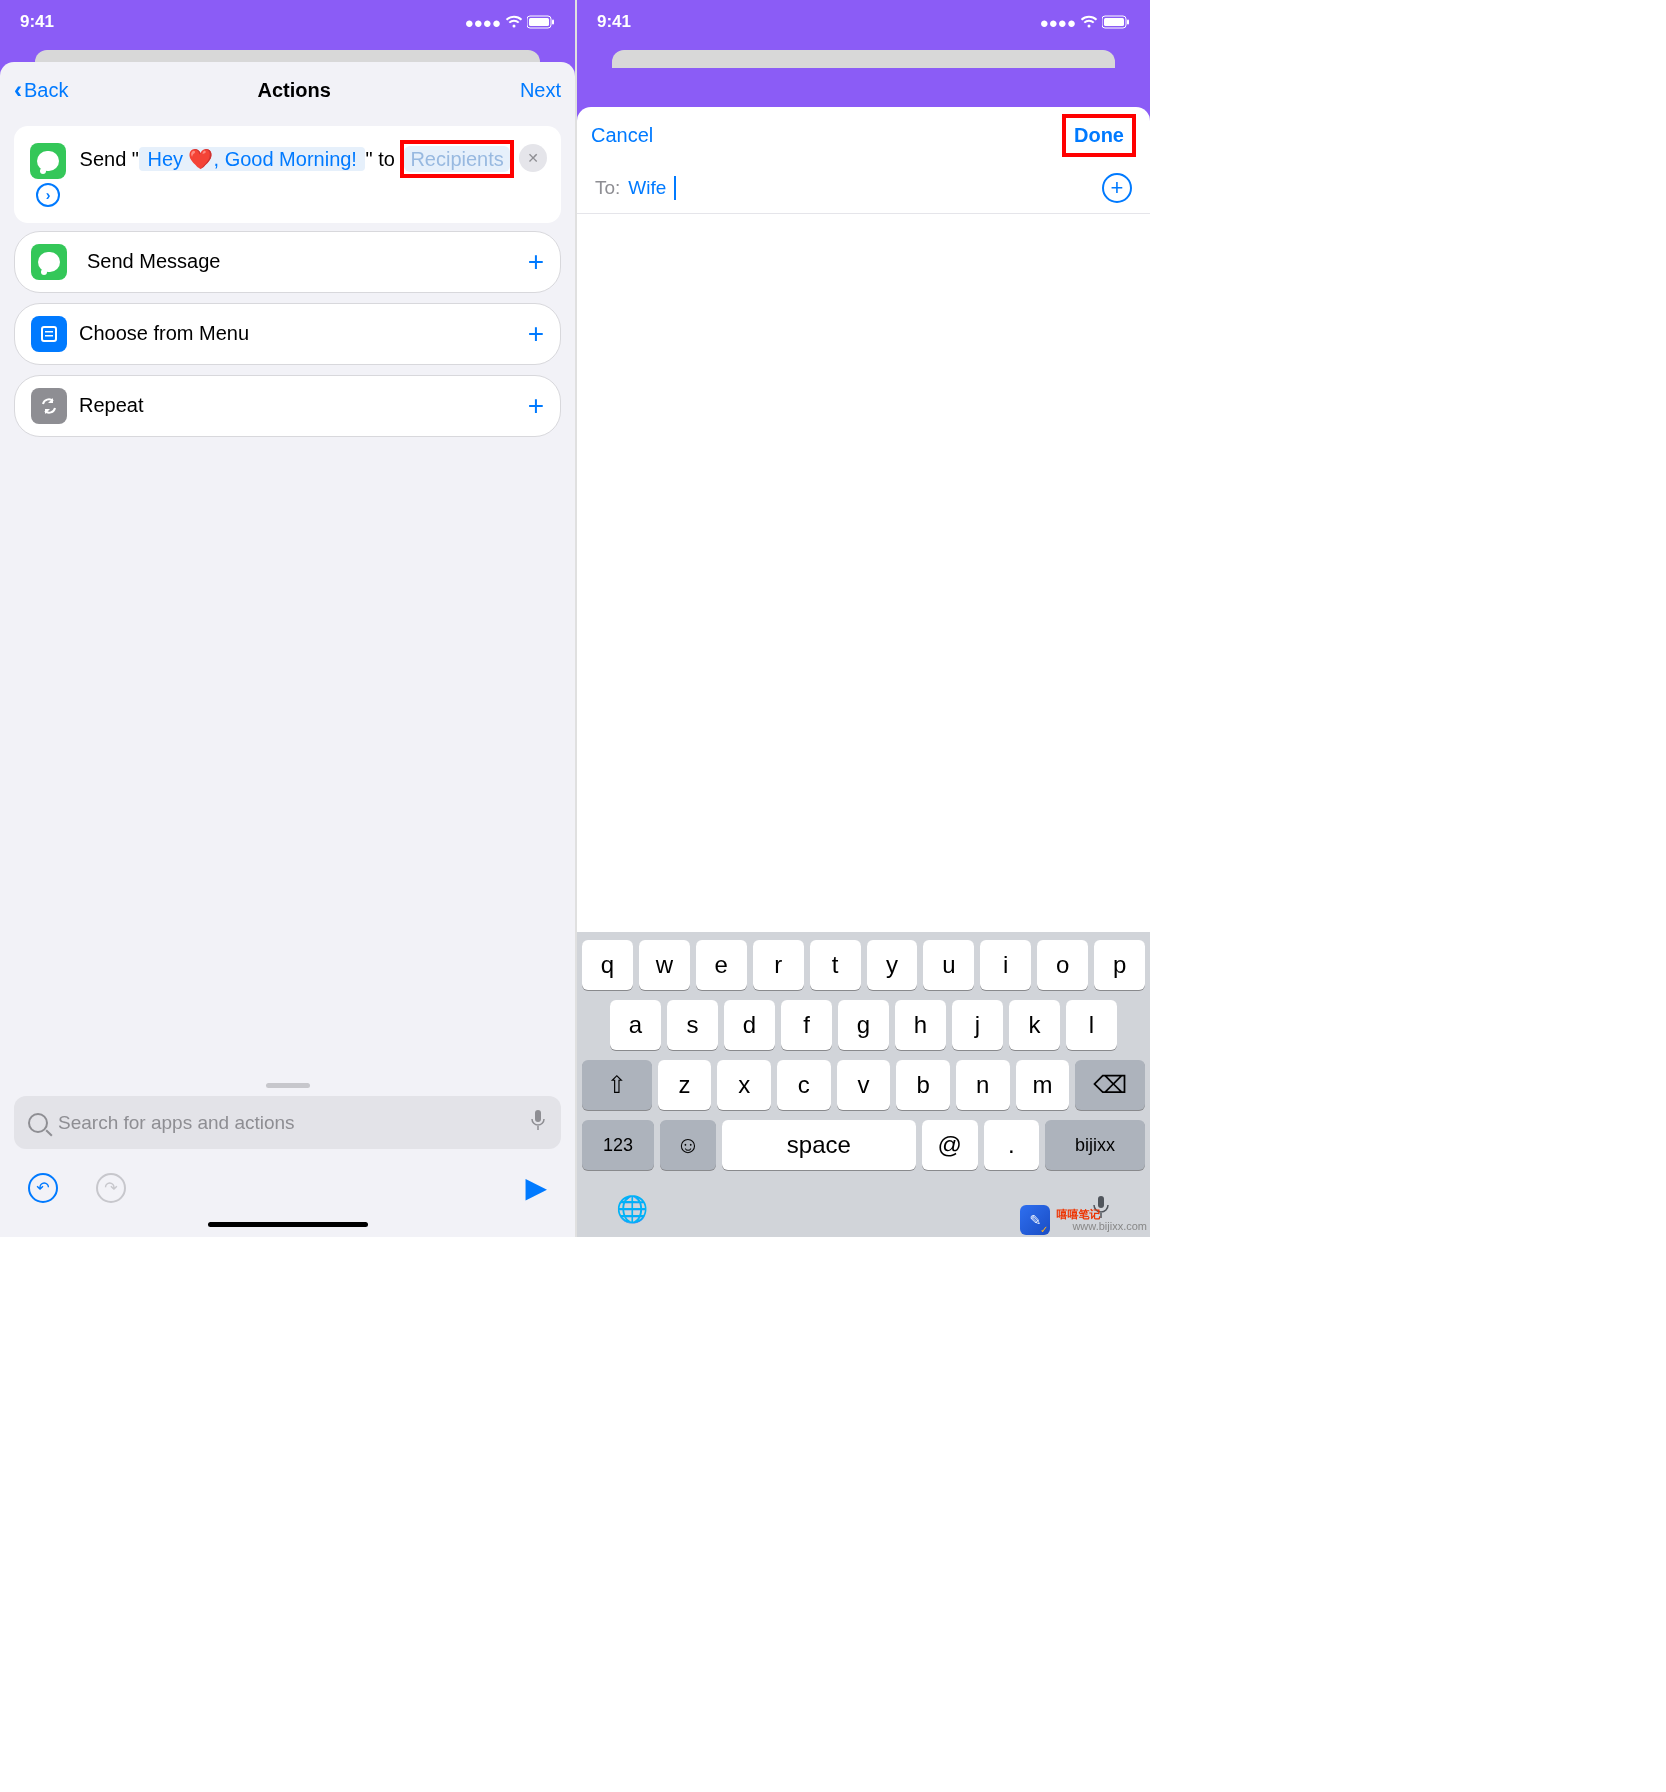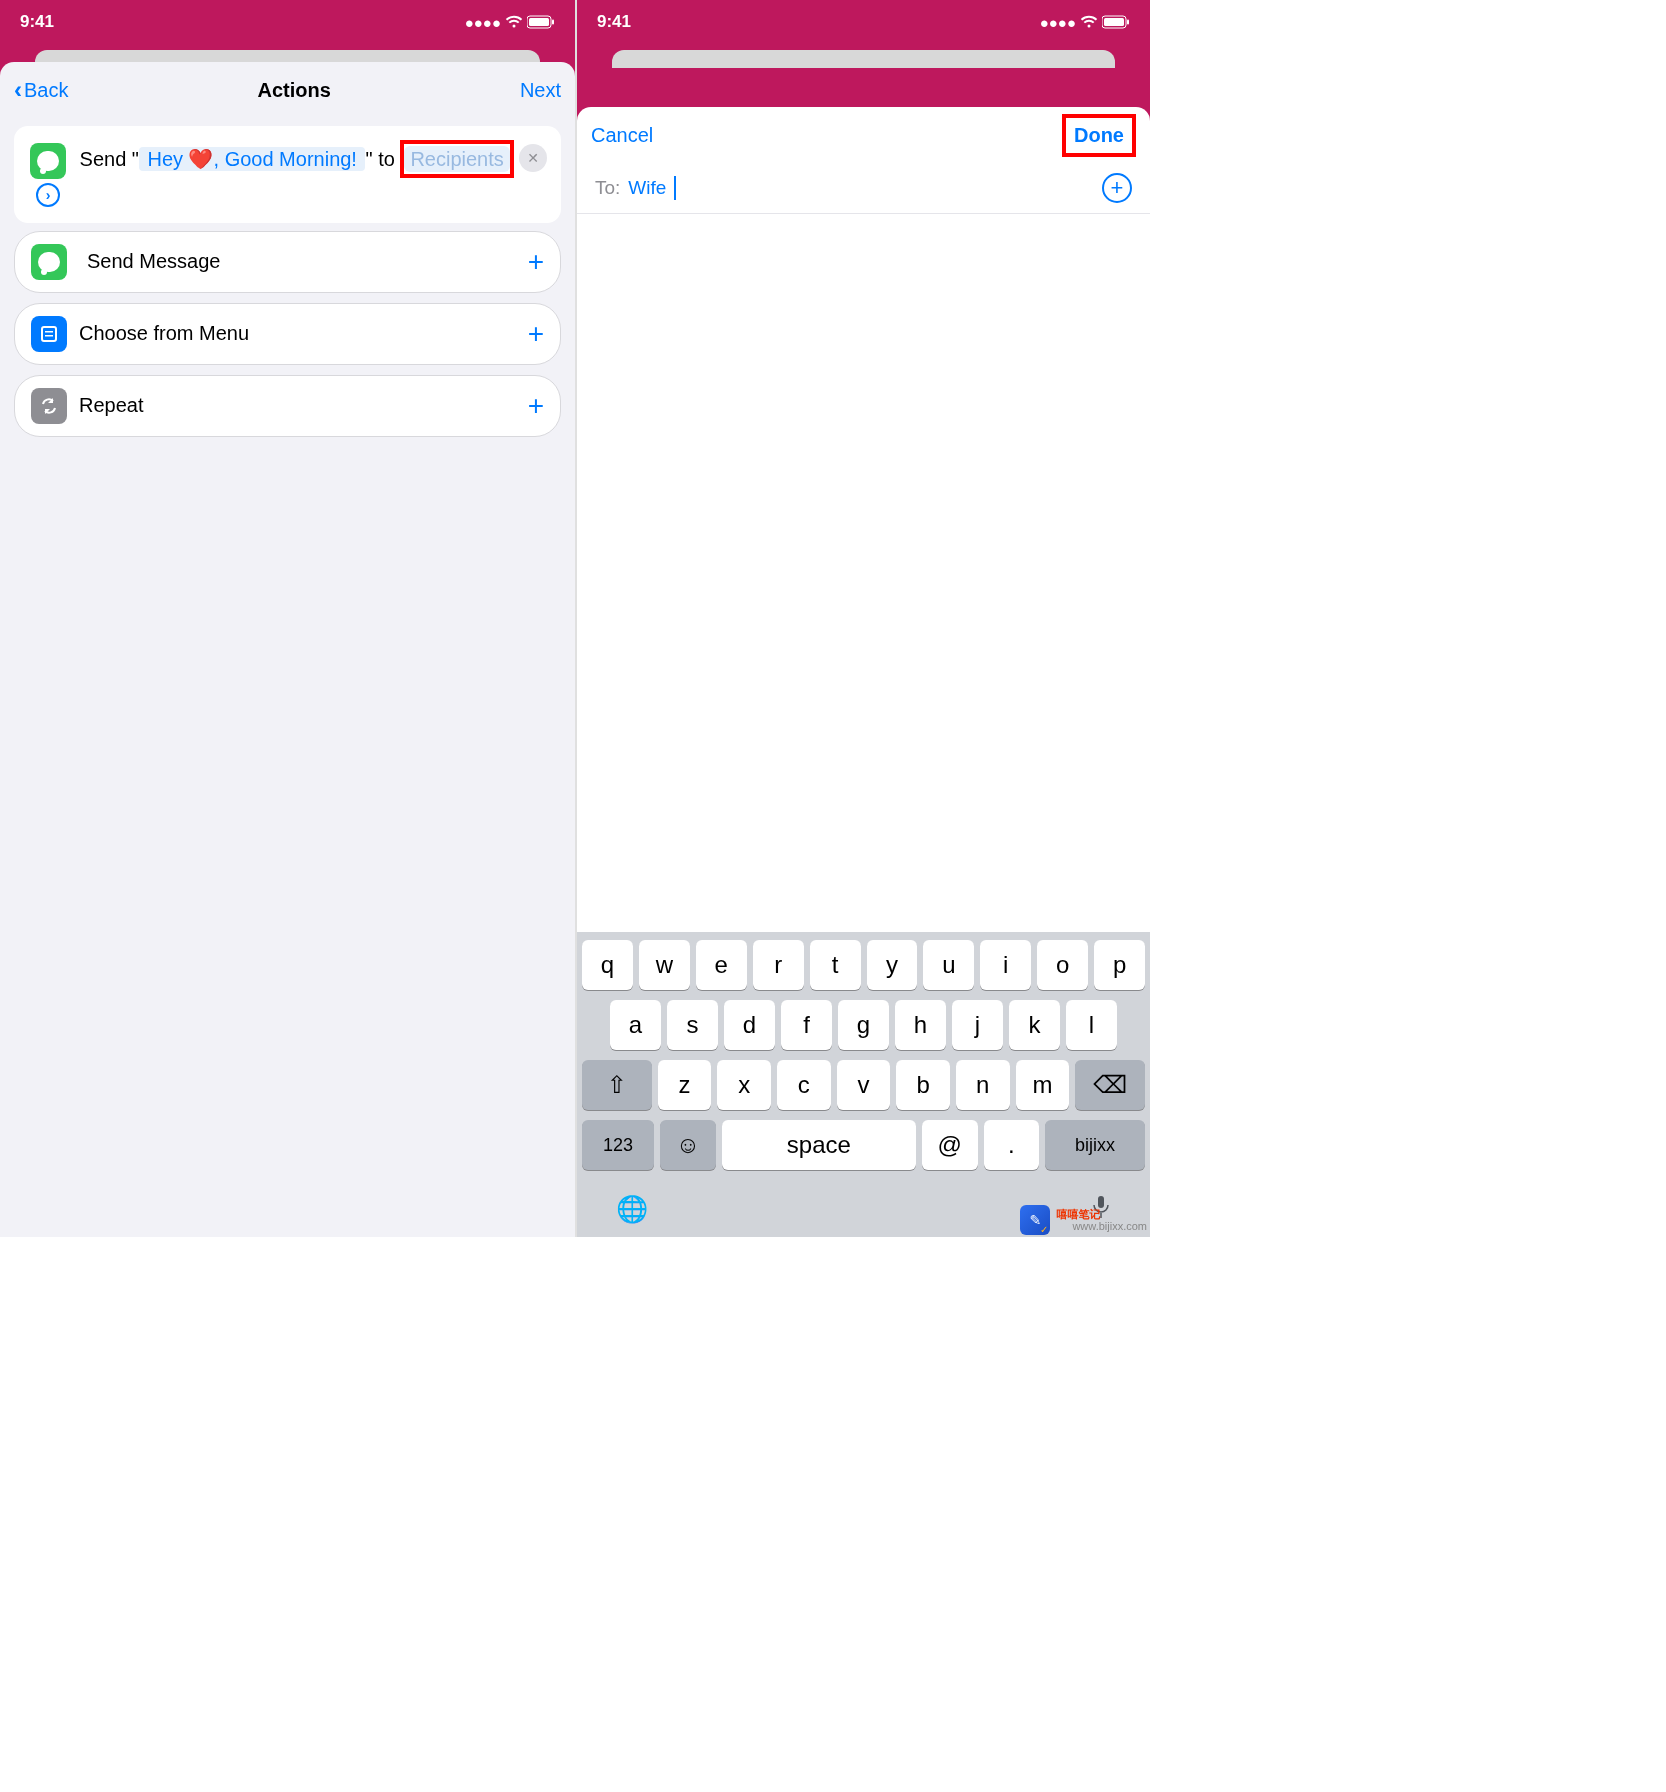--- a/index.html
+++ b/index.html
@@ -1,17 +1,17 @@
 <!DOCTYPE html>
 <html><head>
 <meta charset="utf-8">
 <style>
 * { box-sizing: border-box; margin: 0; padding: 0; font-family: -apple-system, 'Helvetica Neue', Arial, sans-serif; }
 body { background: #fff; width: 1150px; height: 1237px; position: relative; display: flex; }
-.phone { width: 575px; height: 1237px; position: relative; background: #be185d; overflow: hidden; }
+.phone { width: 575px; height: 1237px; position: relative; background: #8b5cf6; overflow: hidden; }
 .phone + .phone { border-left: 2px solid #e0e0e0; }
 .status-bar { height: 44px; display: flex; justify-content: space-between; align-items: center; padding: 0 20px; color: #fff; font-size: 17px; font-weight: 600; }
 .status-right { display: flex; align-items: center; gap: 4px; font-size: 15px; }
 .sheet-tab { position: absolute; top: 50px; left: 35px; right: 35px; height: 18px; background: #d8d8d8; border-radius: 12px 12px 0 0; }
 .sheet { position: absolute; top: 62px; left: 0; right: 0; bottom: 0; background: #f2f2f7; border-radius: 14px 14px 0 0; overflow: hidden; display: flex; flex-direction: column; }
 .sheet.white { background: #fff; margin-top: 45px; }
 .nav-bar { height: 56px; display: flex; align-items: center; justify-content: space-between; padding: 0 14px; }
 .nav-btn { color: #007aff; font-size: 20px; display: flex; align-items: center; gap: 2px; }
 .chev-left { font-size: 24px; font-weight: 600; }
 .nav-title { font-size: 20px; font-weight: 600; color: #000; }
@@ -124,20 +124,39 @@
             <path fill="none" stroke="#fff" stroke-width="2" d="M4 8a6 6 0 0110-3m2 7a6 6 0 01-10 3"></path>
             <path fill="#fff" d="M14 2v5h-5zM6 18v-5h5z"></path>
           </svg>
       </span>
       <span>Repeat</span>
       <span class="plus">+</span>
     </div>
 
     <div class="spacer"></div>
 
+    <div>
+      <div class="handle"></div>
+      <div class="search-bar">
+        <span class="search-ico"></span>
+        <span>Search for apps and actions</span>
+        <span style="margin-left:auto">
+          <svg width="18" height="24" viewBox="0 0 18 24">
+              <rect x="6" y="2" width="6" height="12" rx="3" fill="#8e8e93"></rect>
+              <path fill="none" stroke="#8e8e93" stroke-width="1.5" d="M3 11a6 6 0 0012 0M9 18v4"></path>
+            </svg>
+        </span>
+      </div>
+      <div class="bottom-ctrl">
+        <span class="undo-btn">↶</span>
+        <span class="redo-btn">↷</span>
+        <span class="play">▶</span>
+      </div>
+      <div class="home-ind"></div>
+    </div>
   </div>
 </div>
 
 <div class="phone">
   <div class="status-bar">
     <span>9:41</span>
     <span class="status-right">
       <span>●●●●</span>
       <svg width="18" height="14" viewBox="0 0 18 14">
           <path fill="#fff" d="M9 12.5a1.5 1.5 0 100-3 1.5 1.5 0 000 3zm-4-4.2a6 6 0 018 0l1.4-1.4a8 8 0 00-10.8 0zm-2.8-2.8a10 10 0 0113.6 0L17.2 4A12 12 0 00.8 4z"></path>

